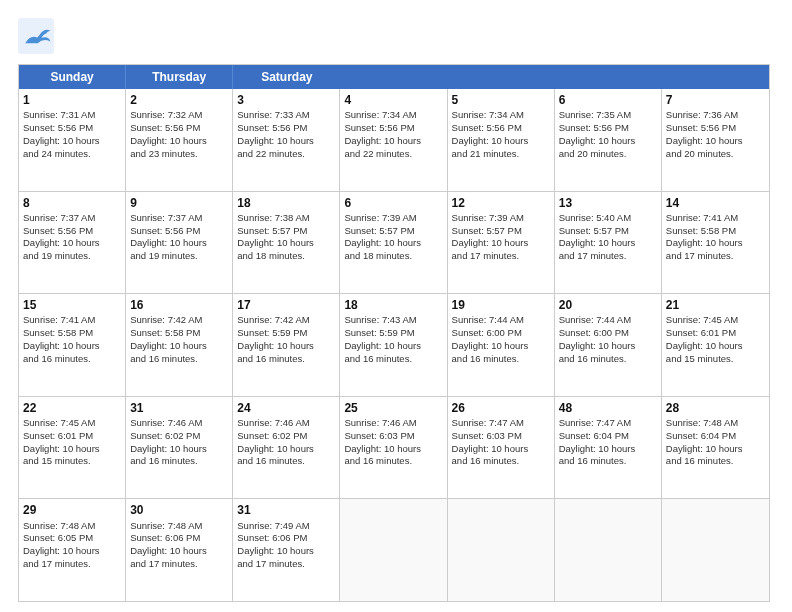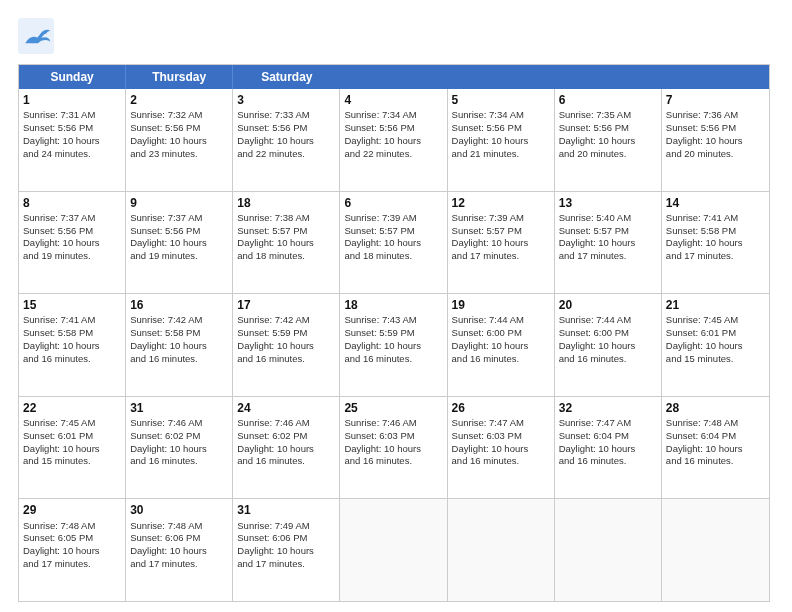--- a/index.html
+++ b/index.html
@@ -324,21 +324,21 @@
             <div>and 16 minutes.</div>
           </div>
           <div class="cal-cell">
             <span class="day-num">26</span>
             <div>Sunrise: 7:47 AM</div>
             <div>Sunset: 6:03 PM</div>
             <div>Daylight: 10 hours</div>
             <div>and 16 minutes.</div>
           </div>
           <div class="cal-cell">
-            <span class="day-num">32</span>
+            <span class="day-num">48</span>
             <div>Sunrise: 7:47 AM</div>
             <div>Sunset: 6:04 PM</div>
             <div>Daylight: 10 hours</div>
             <div>and 16 minutes.</div>
           </div>
           <div class="cal-cell">
             <span class="day-num">28</span>
             <div>Sunrise: 7:48 AM</div>
             <div>Sunset: 6:04 PM</div>
             <div>Daylight: 10 hours</div>

